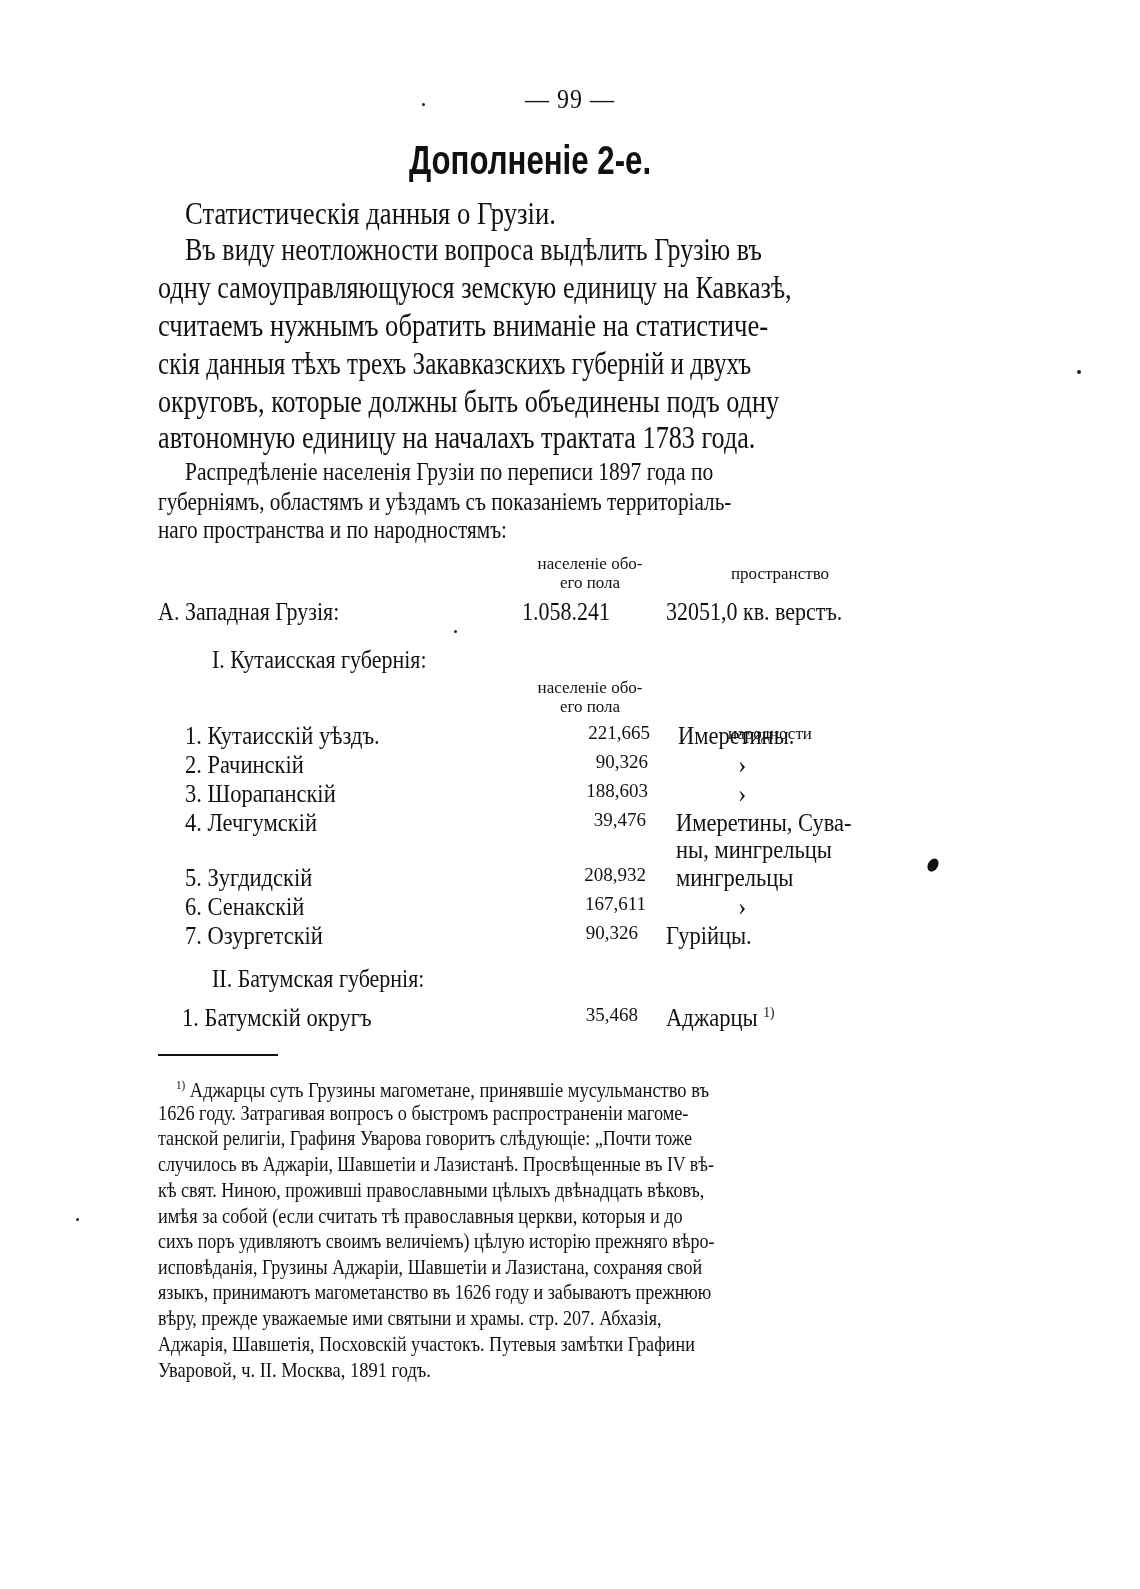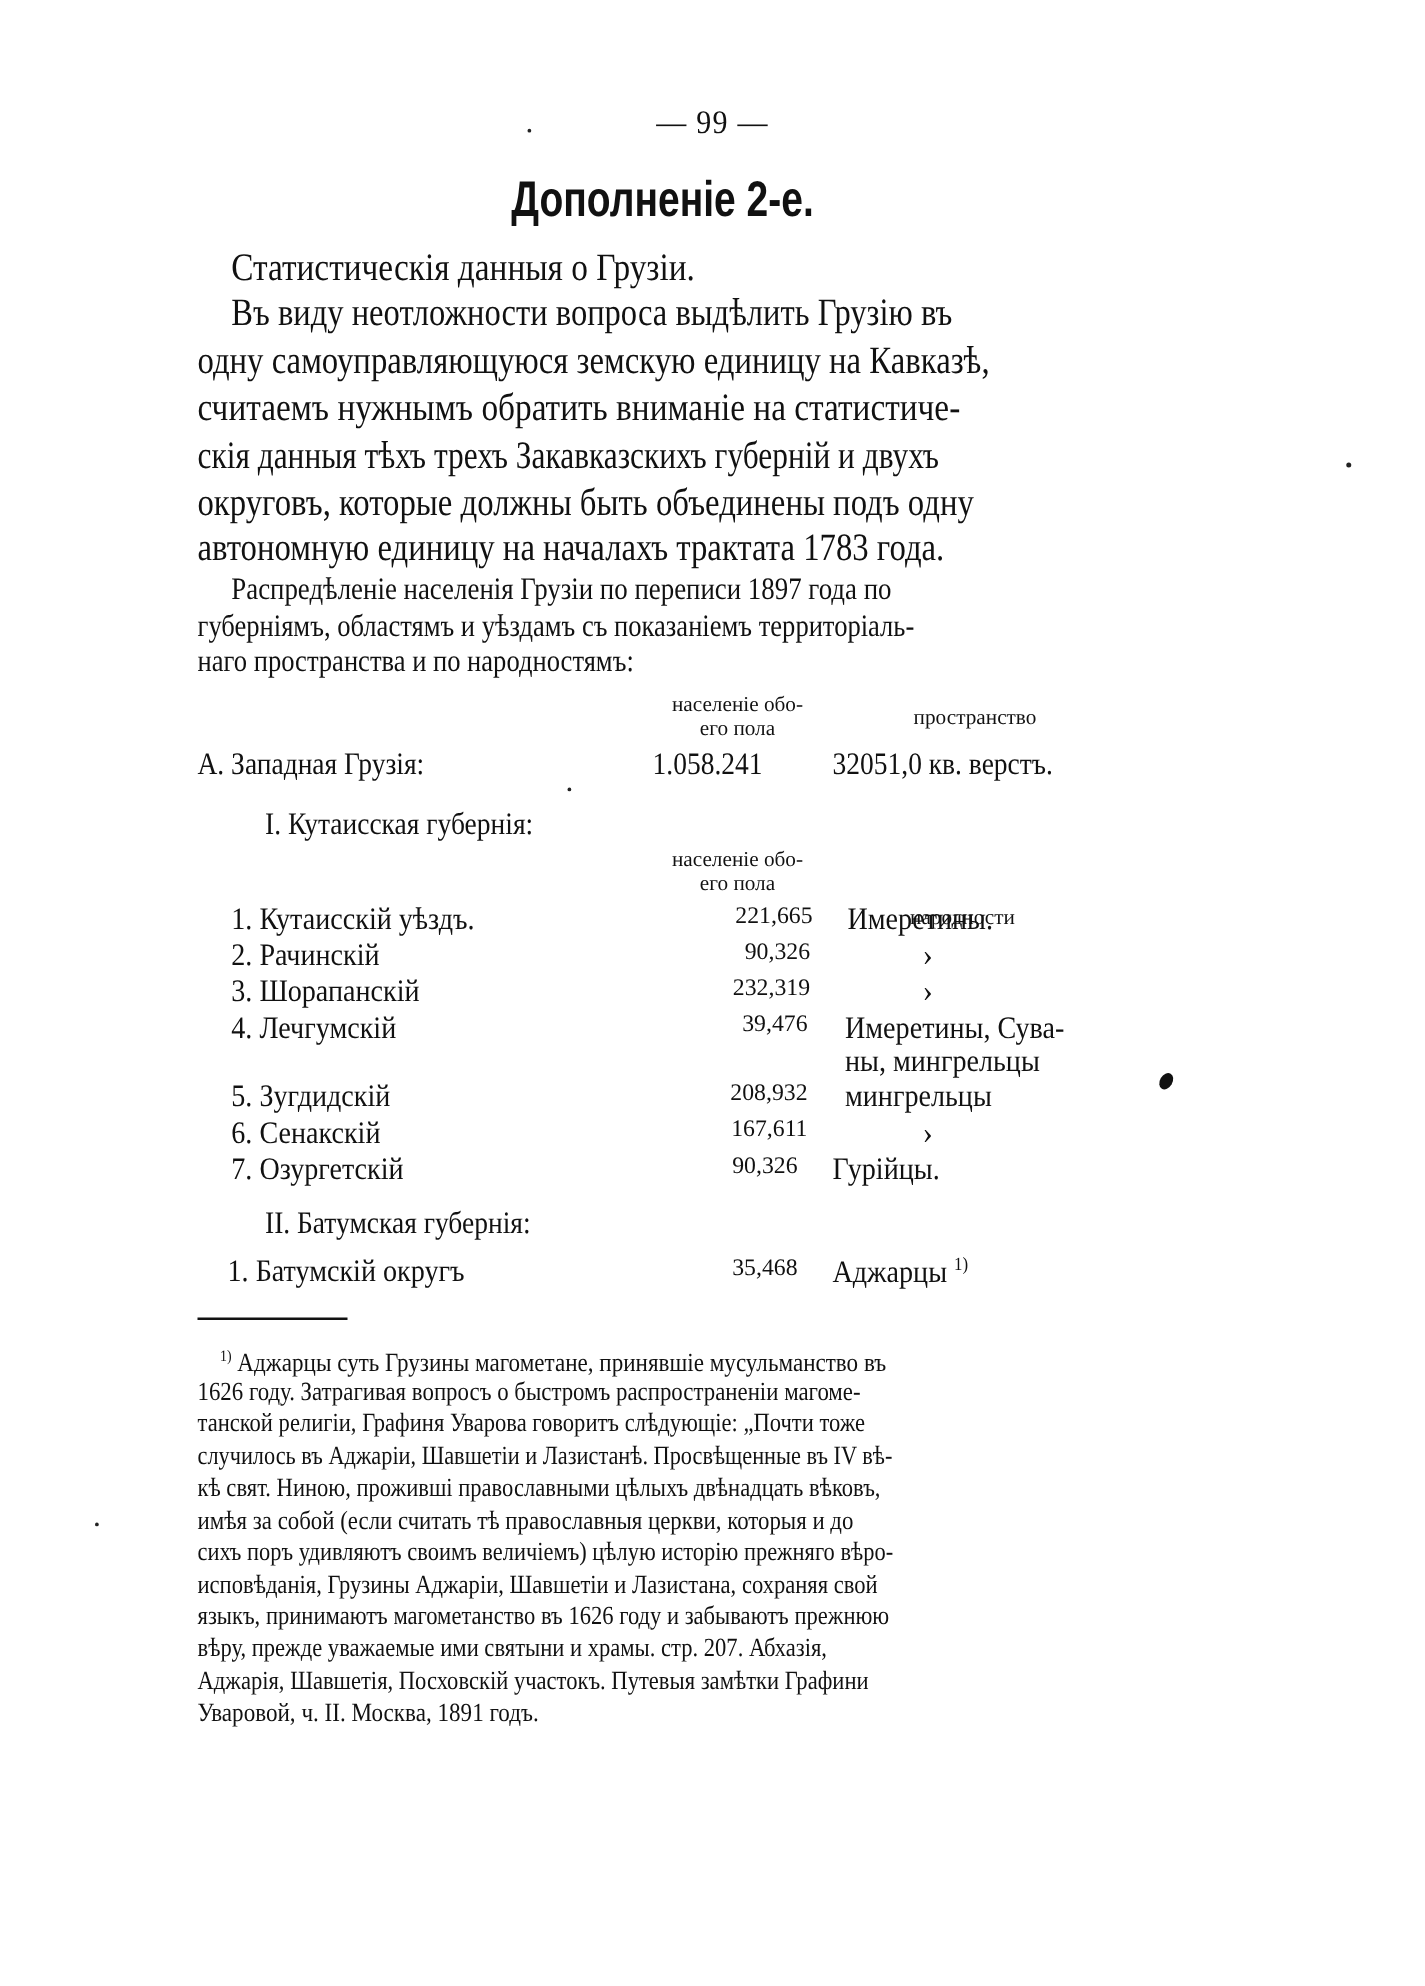--- a/index.html
+++ b/index.html
@@ -72,21 +72,21 @@
       <div class="abs num" style="left:510px;top:722px;">221,665</div>
       <div class="abs rowtext" style="left:678px;top:722px;transform:scaleX(0.9);transform-origin:0 0;">Имеретины.</div>
     </div>
     <div>
       <div class="abs rowtext" style="left:185px;top:751px;transform:scaleX(0.9);transform-origin:0 0;">2. Рачинскiй</div>
       <div class="abs num" style="left:508px;top:751px;">90,326</div>
       <div class="abs rowtext" style="left:738px;top:751px;">›</div>
     </div>
     <div>
       <div class="abs rowtext" style="left:185px;top:780px;transform:scaleX(0.9);transform-origin:0 0;">3. Шорапанскiй</div>
-      <div class="abs num" style="left:508px;top:780px;">232,319</div>
+      <div class="abs num" style="left:508px;top:780px;">188,603</div>
       <div class="abs rowtext" style="left:738px;top:780px;">›</div>
     </div>
     <div>
       <div class="abs rowtext" style="left:185px;top:809px;transform:scaleX(0.9);transform-origin:0 0;">4. Лечгумскiй</div>
       <div class="abs num" style="left:506px;top:809px;">39,476</div>
       <div class="abs rowtext" style="left:676px;top:809px;transform:scaleX(0.9);transform-origin:0 0;">Имеретины, Сува-</div>
       <div class="abs rowtext" style="left:676px;top:836px;transform:scaleX(0.9);transform-origin:0 0;">ны, мингрельцы</div>
     </div>
     <div>
       <div class="abs rowtext" style="left:185px;top:864px;transform:scaleX(0.9);transform-origin:0 0;">5. Зугдидскiй</div>

